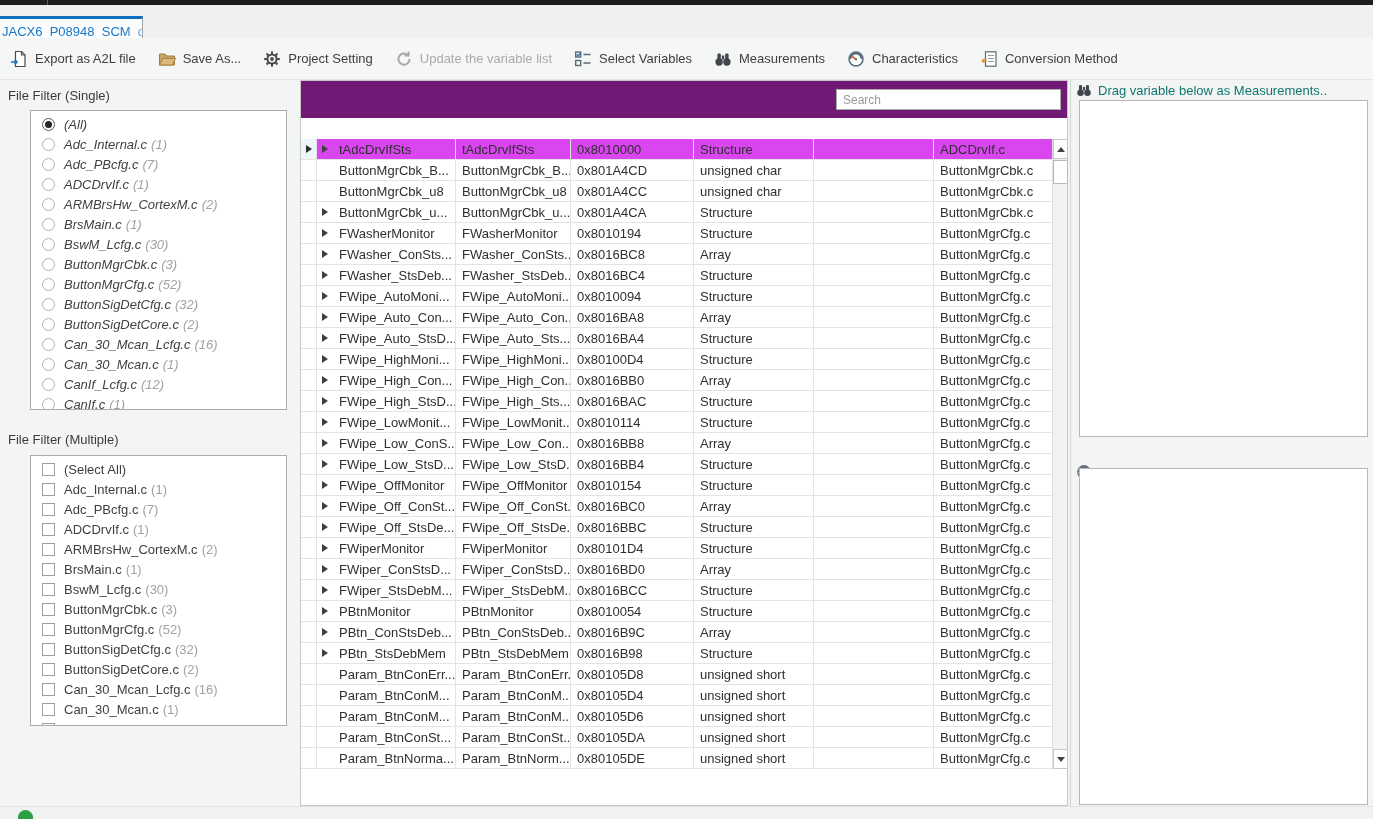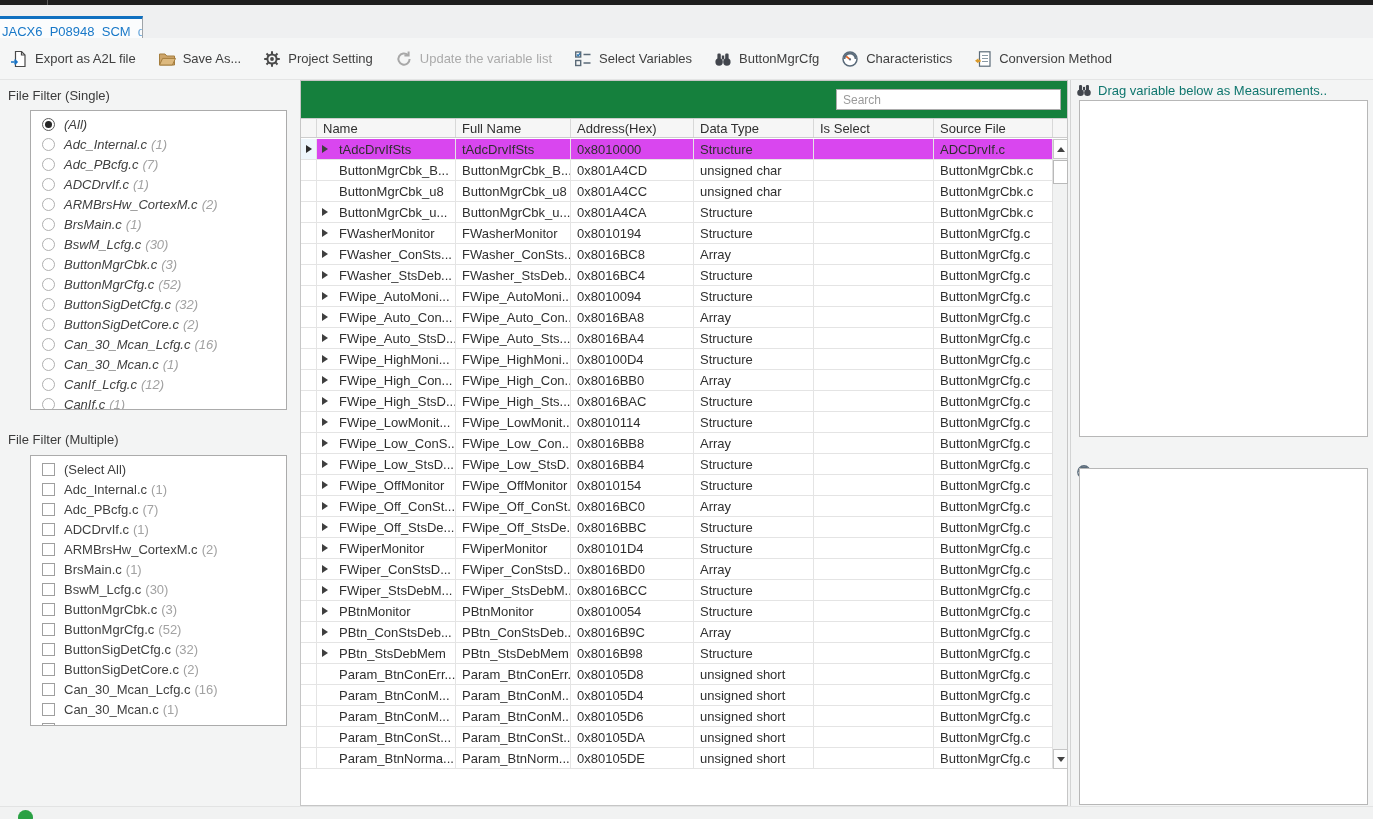--- a/index.html
+++ b/index.html
@@ -55,21 +55,21 @@
   .lb-item .lbl { color:#3f3f3f; white-space:nowrap; }
   .lb-item .cnt { color:#a2a2a2; margin-left:4px; }
   
   .statusbar { position:absolute; left:0; top:806px; width:100%; height:13px; background:#f1f2f2; border-top:1px solid #e2e3e3; }
   .status-dot { position:absolute; left:18px; top:810px; width:15px; height:15px; border-radius:50%; background:#2aa144; }
   
   .table-region {
     position:absolute; left:300px; top:80px; width:768px; height:726px;
     background:#ffffff; border:1px solid #c6c6c6;
   }
-  .search-strip { position:absolute; left:0; top:0; width:100%; height:37px; background:#15803d; }
+  .search-strip { position:absolute; left:0; top:0; width:100%; height:37px; background:#701a75; }
   .search-input {
     position:absolute; right:6px; top:8px; width:225px; height:21px;
     border:1px solid #ababab; background:#fff; font:12px "Liberation Sans", sans-serif;
     padding:0 6px; color:#2f2f2f; outline:none;
   }
   .search-input::placeholder { color:#9a9a9a; }
   .thead { position:absolute; left:0; top:37px; width:100%; height:20px; display:flex; background:#f6f6f6; border-top:1px solid #cdcdcd; border-bottom:1px solid #cdcdcd; }
   .th { border-right:1px solid #d8d8d8; padding-left:6px; display:flex; align-items:center; color:#2f2f2f; white-space:nowrap; overflow:hidden; }
   .rows { position:absolute; left:0; top:58px; width:752px; }
   .trow { display:flex; height:21px; border-bottom:1px solid #e4e4e4; background:#fff; }
@@ -177,21 +177,21 @@
       <svg viewBox="0 0 18 18">
           <g fill="#42464d">
             <rect x="3.4" y="3.5" width="3.4" height="6" rx="1.2"></rect>
             <rect x="11.2" y="3.5" width="3.4" height="6" rx="1.2"></rect>
             <rect x="7.8" y="5.5" width="2.4" height="4"></rect>
             <circle cx="5.1" cy="12" r="3.7"></circle>
             <circle cx="12.9" cy="12" r="3.7"></circle>
           </g>
         </svg>
     </span>
-    <span class="tb-label">ButtonMgrCfg</span>
+    <span class="tb-label">Measurements</span>
   </div>
   <div class="tb-item">
     <span class="tb-ico">
       <svg viewBox="0 0 18 18">
           <circle cx="9" cy="9" r="7" fill="#fff" stroke="#5a6b7a" stroke-width="1.5"></circle>
           <path d="M3.4 9a5.6 5.6 0 0 1 11.2 0" fill="none" stroke="#5a6b7a" stroke-width="2"></path>
           <path d="M9 9.4 5.2 6.4" stroke="#e2601f" stroke-width="1.8"></path>
           <circle cx="9" cy="9.4" r="1.1" fill="#5a6b7a"></circle>
         </svg>
     </span>
@@ -378,30 +378,20 @@
     <div class="lb-item">
     <span class="ctl checkbox"></span>
     <span class="lbl">CanTp_Lcfg.c</span>
     <span class="cnt">(7)</span>
   </div>
   </div>
 
 <div class="table-region">
   <div class="search-strip">
     <input class="search-input" type="text" placeholder="Search" style="">
-  </div>
-  <div class="thead">
-    <div class="th col-ind"></div>
-    <div class="th col-name-h">Name</div>
-    <div class="th col-full">Full Name</div>
-    <div class="th col-addr">Address(Hex)</div>
-    <div class="th col-type">Data Type</div>
-    <div class="th col-sel">Is Select</div>
-    <div class="th col-src">Source File</div>
-    <div class="th col-fill"></div>
   </div>
   <div class="rows" id="rows-mount">
       <div class="trow selected">
     <div class="td col-ind">
           <span class="tri-right" style="visibility: visible;"></span>
         </div>
     <div class="td col-exp">
           <span class="tri-right" style="visibility: visible;"></span>
         </div>
     <div class="td col-name">tAdcDrvIfSts</div>

